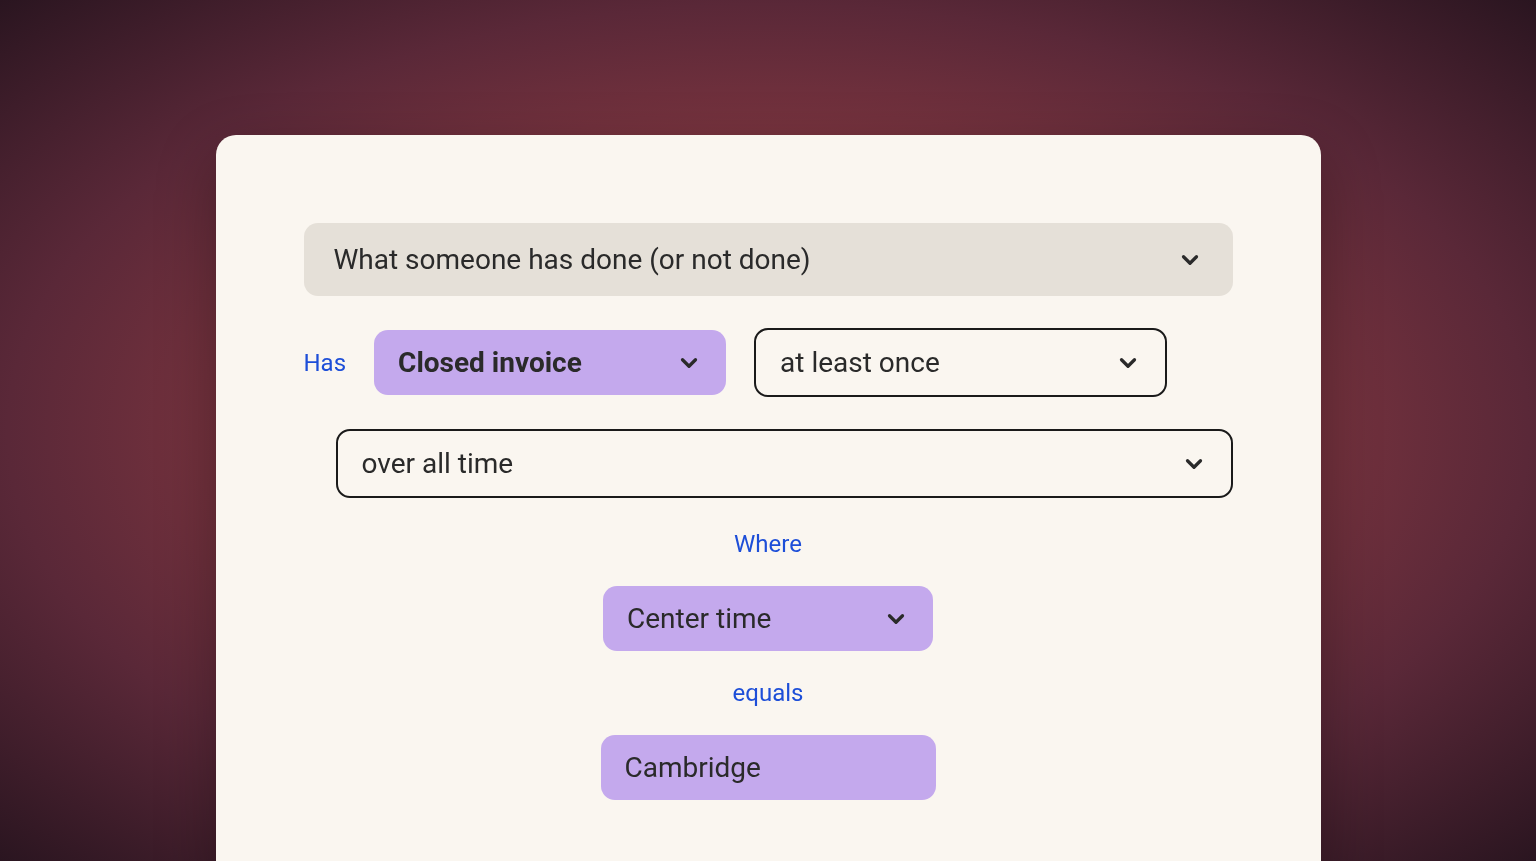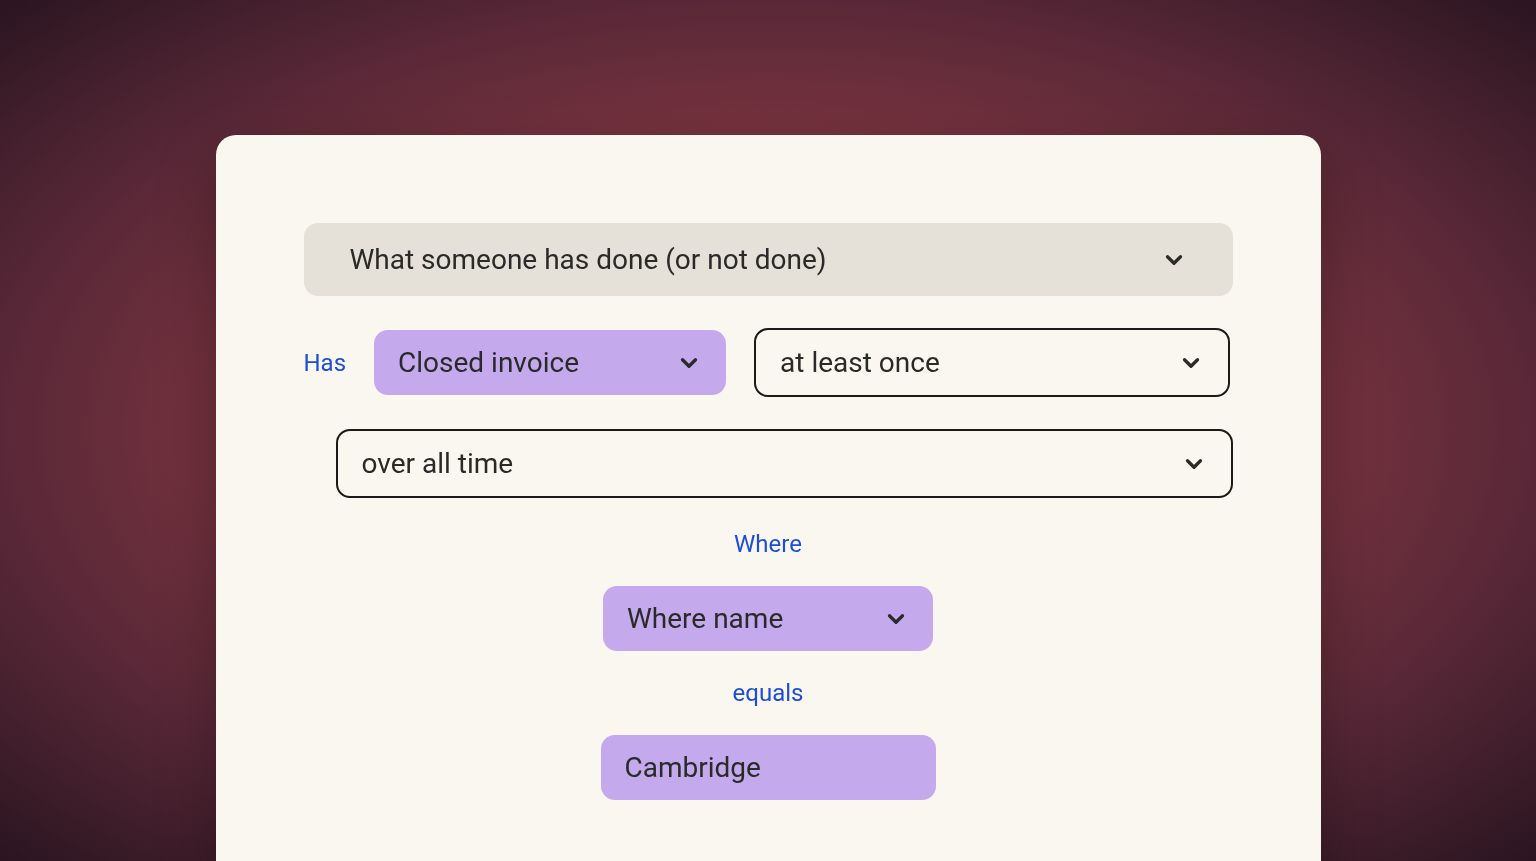--- a/index.html
+++ b/index.html
@@ -25,21 +25,21 @@
       border-radius: 20px;
       padding: 88px 88px 88px 88px;
       box-shadow: 0 20px 60px rgba(0, 0, 0, 0.3);
     }
     
     .main-select {
       width: 100%;
       background: #e5e0d8;
       border: none;
       border-radius: 14px;
-      padding: 20px 46px;
+      padding: 20px 30px;
       font-size: 28px;
       color: #2a2a2a;
       display: flex;
       align-items: center;
       justify-content: space-between;
       cursor: pointer;
       margin-bottom: 32px;
     }
     
     .row {
@@ -77,24 +77,25 @@
     }
     
     .chip-outline {
       background: transparent;
       color: #2a2a2a;
       border: 2px solid #1a1a1a;
     }
     
     .chip-action {
       width: 352px;
+      font-weight: bold;
     }
     
     .chip-frequency {
-      width: 476px;
+      width: 413px;
       gap: 25px;
     }
     
     .chip-timerange {
       width: 100%;
       margin-left: 32px;
     }
     
     .chip-field {
       width: 330px;
@@ -159,21 +160,21 @@
             <polyline points="6 9 12 15 18 9"></polyline>
           </svg>
       </span>
     </div>
   </div>
 
   <div class="row">
     <span class="label">Where</span>
 
     <div class="chip chip-purple chip-field">
-      <span>Where name</span>
+      <span>Center time</span>
       <span class="chevron">
         <svg width="26" height="26" viewBox="0 0 24 24" fill="none" stroke="#2a2a2a" stroke-width="3" stroke-linecap="round" stroke-linejoin="round">
             <polyline points="6 9 12 15 18 9"></polyline>
           </svg>
       </span>
     </div>
 
     <span class="label">equals</span>
 
     <div class="chip chip-purple chip-value">

